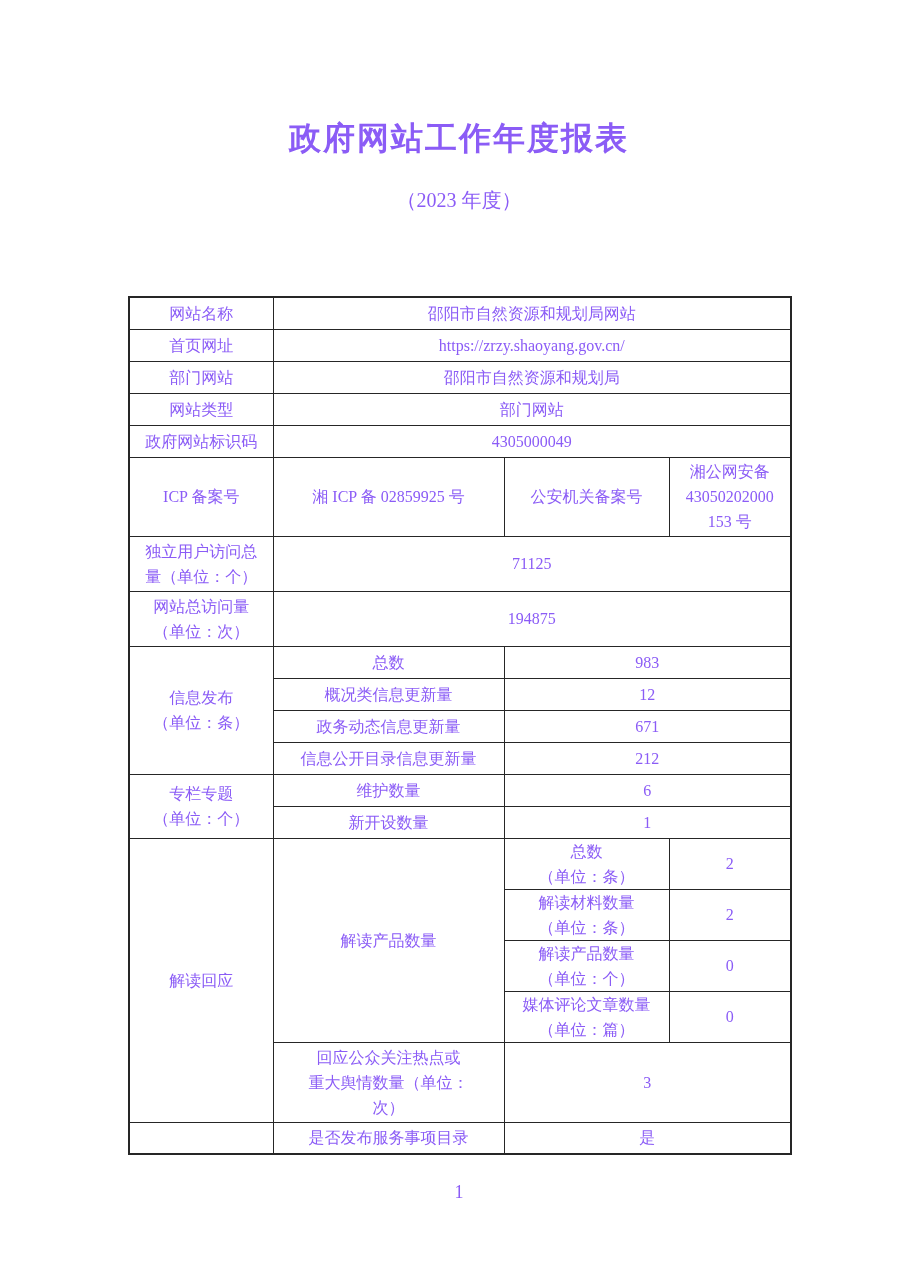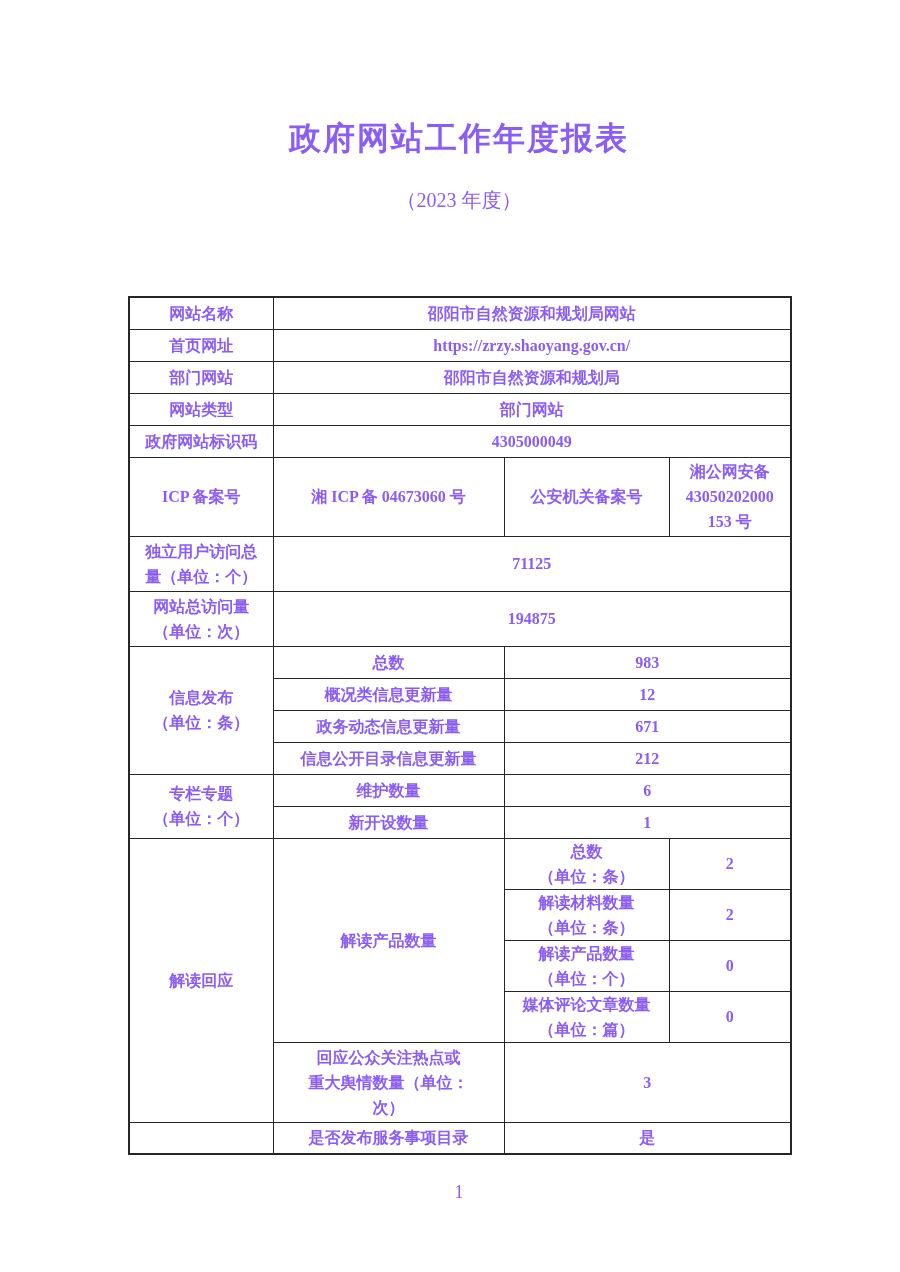--- a/index.html
+++ b/index.html
@@ -45,21 +45,20 @@
     border: 2px solid #262626;
   }
   table.report td {
     border: 1px solid #262626;
     text-align: center;
     vertical-align: middle;
     font-size: 16px;
     line-height: 25px;
     padding: 0 4px;
     overflow: hidden;
-    font-weight: bold;
   }
   .pre { white-space: pre-line; }
   tr.h32 { height: 32px; }
   tr.h79 { height: 79px; }
   tr.h55 { height: 55px; }
   tr.h51 { height: 51px; }
   tr.h80 { height: 80px; }
   .page-number {
     position: absolute;
     top: 1180px; left: 128px; width: 662px;
@@ -99,21 +98,21 @@
       <tr class="h32">
         <td>网站类型</td>
         <td colspan="3">部门网站</td>
       </tr>
       <tr class="h32">
         <td>政府网站标识码</td>
         <td colspan="3">4305000049</td>
       </tr>
       <tr class="h79">
         <td>ICP 备案号</td>
-        <td>湘 ICP 备 04673060 号</td>
+        <td>湘 ICP 备 02859925 号</td>
         <td>公安机关备案号</td>
         <td class="pre">湘公网安备
 43050202000
 153 号</td>
       </tr>
       <tr class="h55">
         <td class="pre">独立用户访问总
 量（单位：个）</td>
         <td colspan="3">71125</td>
       </tr>

